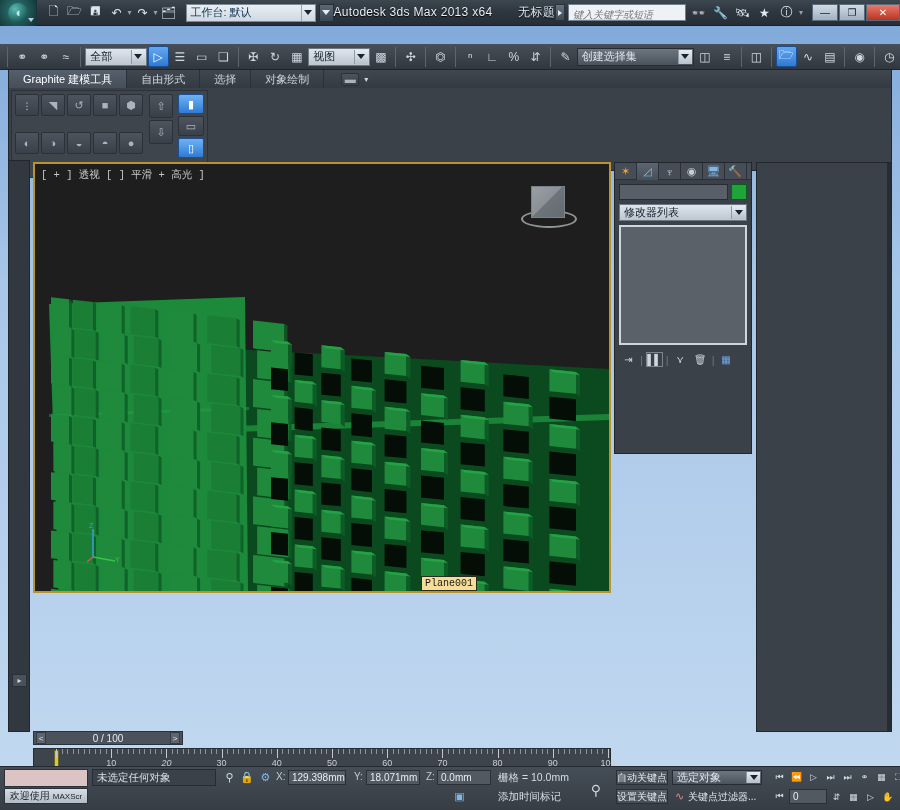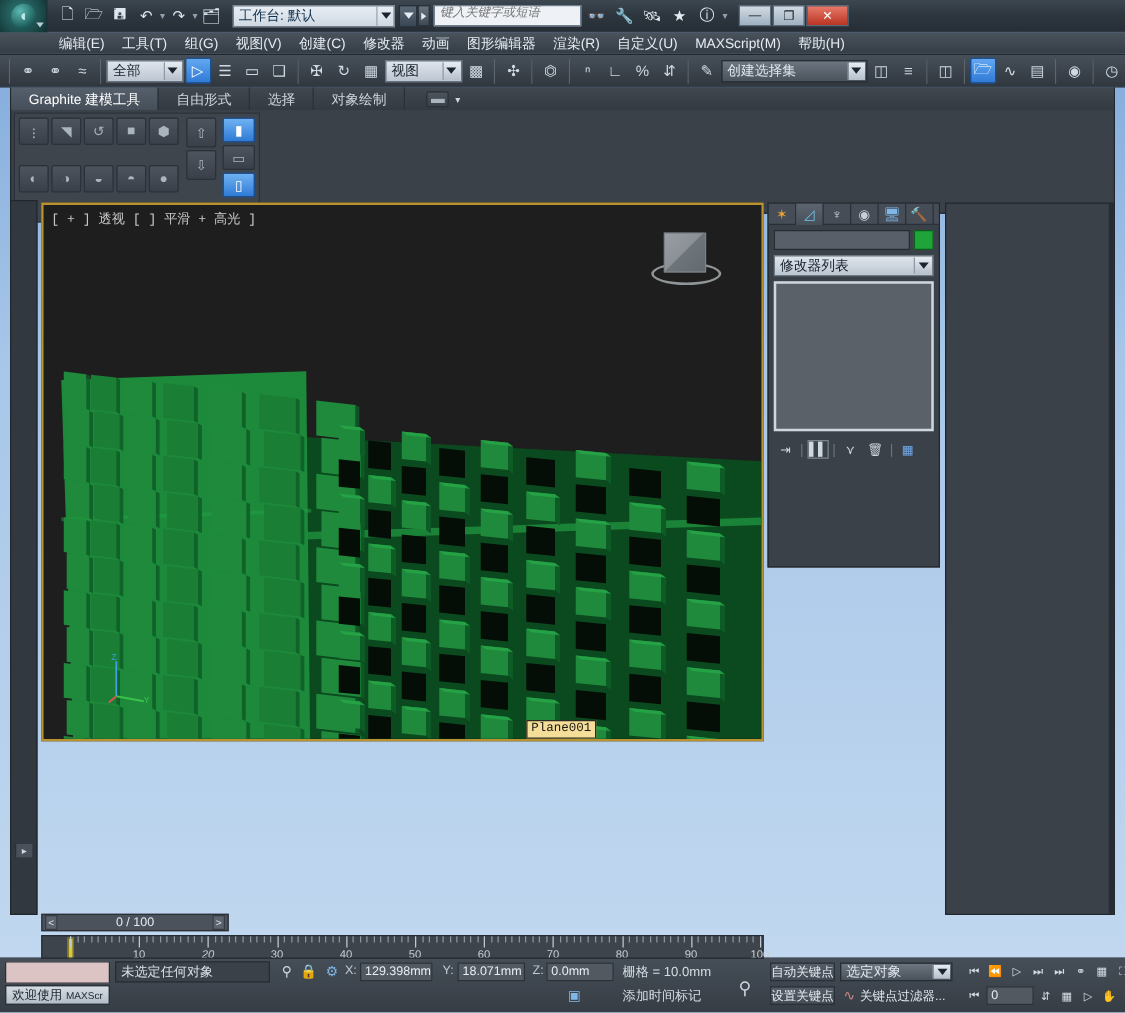--- a/index.html
+++ b/index.html
@@ -55,21 +55,21 @@
     display:flex;align-items:center;justify-content:center; }
   .tri-d { border-left:4px solid transparent;border-right:4px solid transparent;border-top:5px solid #e5ecf3; }
   .apptitle {
     flex:1; text-align:center; color:#e8eef5; font-size:12px; letter-spacing:.3px;
     text-shadow:0 1px 1px #000; white-space:nowrap;
   }
   .apptitle .doc { margin-left:22px; color:#dde6ef; }
   .searchwrap { display:flex;align-items:center; gap:3px; margin-right:4px; }
   .searchbox {
     width:118px;height:17px; background:#eef2f6;border:1px solid #70808f;
-    display:flex;align-items:flex-start;padding-left:4px;
+    display:flex;align-items:flex-end;padding-left:4px;text-decoration:underline;
   }
   .searchbox input{
     border:0;outline:0;background:transparent;width:100%;
     font-size:10px;color:#223; font-style:italic; font-family:"Liberation Sans",sans-serif;
   }
   .searchpre { width:10px;height:17px; background:linear-gradient(180deg,#67747f,#3e4a54);
     border:1px solid #2a333b; display:flex;align-items:center;justify-content:center;}
   .tri-r{ border-top:3px solid transparent;border-bottom:3px solid transparent;border-left:4px solid #e4ebf2;}
   .ticon { width:19px;height:19px;display:flex;align-items:center;justify-content:center;color:#e2eaf2;font-size:12px;}
   .wbtns { display:flex; margin-left:4px; height:17px; }
@@ -274,20 +274,24 @@
       <div class="wsbox">
         <span>工作台: 默认</span>
         <div class="arrowbox">
             <div class="tri-dk"></div>
           </div>
       </div>
       <div class="wsdrop">
           <div class="tri-d"></div>
         </div>
     </div>
+    <div class="apptitle">
+      <span>Autodesk 3ds Max  2013 x64</span>
+      <span class="doc">无标题</span>
+    </div>
     <div class="searchwrap">
       <div class="searchpre">
           <div class="tri-r"></div>
         </div>
       <div class="searchbox">
         <input placeholder="键入关键字或短语" style="">
       </div>
       <div class="ticon">👓</div>
       <div class="ticon">🔧</div>
       <div class="ticon">🛰</div>
@@ -295,34 +299,20 @@
       <div class="ticon">ⓘ</div>
       <div class="qsep">▾</div>
     </div>
     <div class="wbtns">
       <div class="wbtn">—</div>
       <div class="wbtn">❐</div>
       <div class="wbtn close">✕</div>
     </div>
   </div>
 
-  <div class="menubar">
-    <div class="menuitem">编辑(E)</div>
-    <div class="menuitem">工具(T)</div>
-    <div class="menuitem">组(G)</div>
-    <div class="menuitem">视图(V)</div>
-    <div class="menuitem">创建(C)</div>
-    <div class="menuitem">修改器</div>
-    <div class="menuitem">动画</div>
-    <div class="menuitem">图形编辑器</div>
-    <div class="menuitem">渲染(R)</div>
-    <div class="menuitem">自定义(U)</div>
-    <div class="menuitem">MAXScript(M)</div>
-    <div class="menuitem">帮助(H)</div>
-  </div>
 
   <div class="maintb">
     <div class="tbsep"></div>
     <div class="tb">⚭</div>
     <div class="tb">⚭</div>
     <div class="tb">≈</div>
     <div class="tbsep"></div>
     <div class="combo" style="width:62px">
       <span>全部</span>
       <div class="arr">

